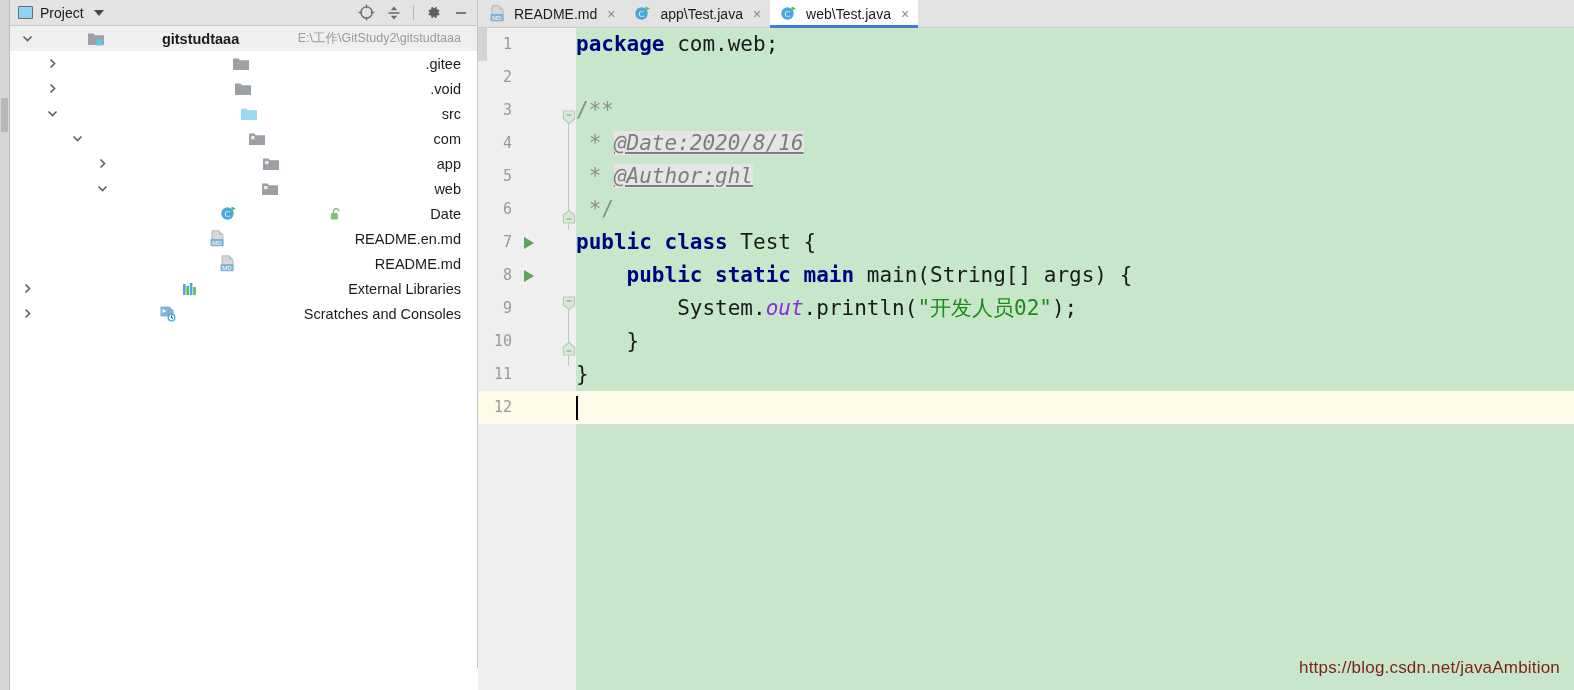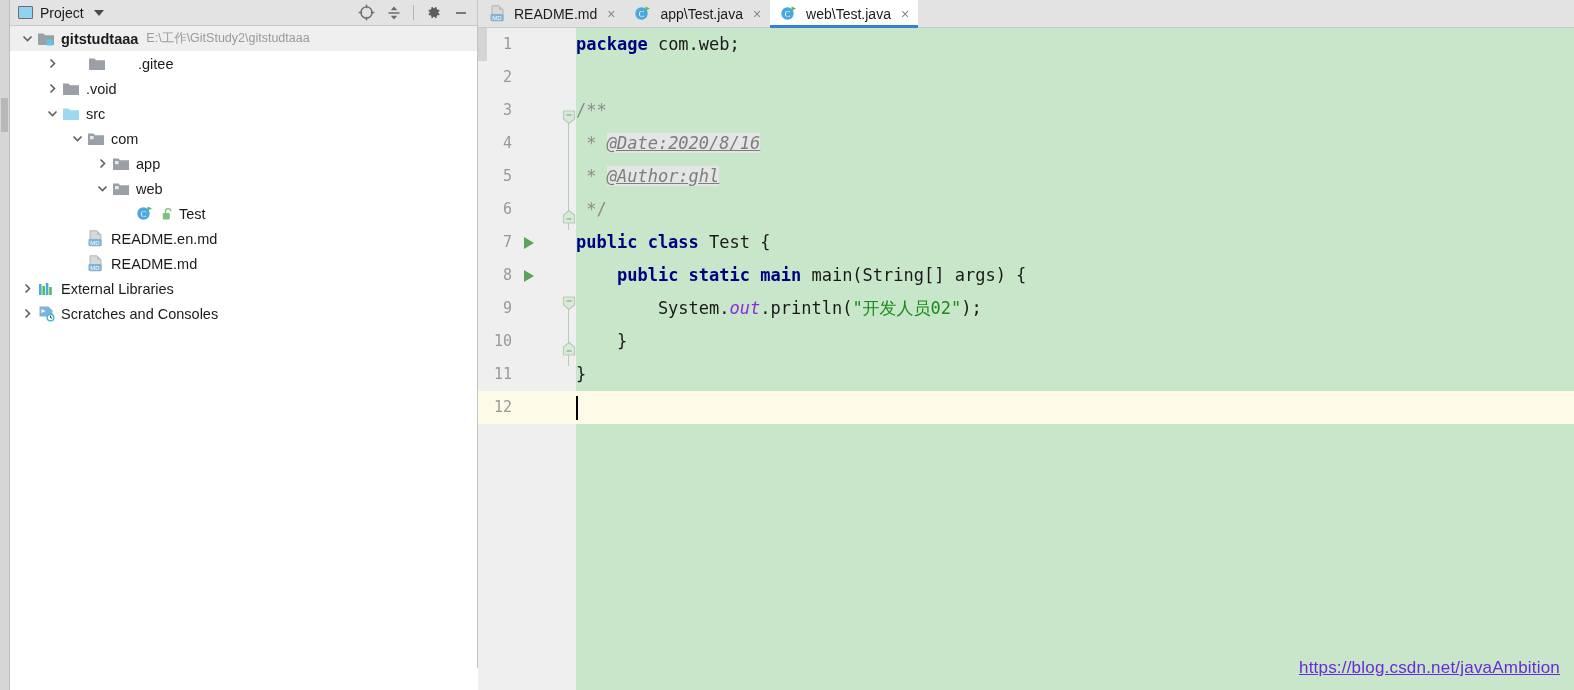--- a/index.html
+++ b/index.html
@@ -46,21 +46,21 @@
   .pp-tools { margin-left: auto; display: flex; align-items: center; gap: 4px; }
   .tool-btn {
     width: 24px; height: 22px; display: flex; align-items: center; justify-content: center;
   }
   .tool-sep { width: 1px; height: 15px; background: #b5b5b5; margin: 0 3px; }
 
   
   .tree { flex: 1; overflow: hidden; padding-top: 0; position: relative; background:#fff;}
   .tree-row {
     height: 25px; display: flex; align-items: center; font-size: 14.5px;
-    color: #1b1b1b; white-space: nowrap; padding-right: 2px;
+    color: #1b1b1b; white-space: nowrap; padding-right: 16px; justify-content: space-between;
   }
   .tree-row.root { background: #efefef; }
   .arrow {
     width: 18px; height: 25px; display: inline-flex;
     align-items: center; justify-content: center; flex: 0 0 18px;
   }
   .arrow.empty { visibility: hidden; }
   .ico { width: 20px; height: 20px; display: inline-flex; align-items: center;
          justify-content: center; flex: 0 0 20px; margin-right: 5px; }
   .label-bold { font-weight: bold; }
@@ -99,21 +99,21 @@
   .grow .runmark {
     position: absolute; left: 46px; top: 11px;
     width: 0; height: 0; border-top: 6px solid transparent;
     border-bottom: 6px solid transparent; border-left: 10px solid #5aa55a;
   }
   .code-area {
     flex: 1; position: relative; background: #c8e6c9; overflow: hidden; min-width:0;
   }
   .crow {
     height: 33px; line-height: 33px; position: relative;
-    font-family: "DejaVu Sans Mono", monospace; font-size: 17px;
+    font-family: "DejaVu Sans Mono", monospace; font-size: 21px;
     color: #1a1a1a; white-space: pre; padding-left: 14px;
   }
   .crow.cur { background: #fdfae7; }
   .kw { color: #000080; font-weight: bold; }
   .cmt { color: #8c8c8c; }
   .jdoc-tag {
     background: #e5e5e5; color: #7d7d7d; font-style: italic;
     text-decoration: underline;
   }
   .str { color: #1a8a1a; }
@@ -124,23 +124,22 @@
     background: #000;
   }
   
   .foldstrip {
     position: absolute; left: 0; top: 0; width: 14px; height: 100%;
     background: #efefef; border-right: 0;
   }
   .fold-line { position: absolute; left: 6px; width: 1px; background: #b6ccb7; }
   .watermark {
     position: absolute; right: 14px; bottom: 12px;
-    font-size: 17px; color: #6d28d9; letter-spacing: .2px;
+    font-size: 17px; color: #7f1d1d; letter-spacing: .2px;
     font-family: "Liberation Sans", sans-serif;
-    text-decoration: underline;
   }
 </style>
 </head>
 <body>
 
 <div id="app">
 
   <div class="left-strip">
 
     <div class="strip-block"></div>
@@ -291,21 +290,21 @@
               <text x="7.5" y="12.2" font-size="8.5" font-family="Liberation Serif, serif" fill="#ffffff" text-anchor="middle">C</text>
               <polygon points="11.5,1.5 16,3.6 11.5,5.8" fill="#5ab75a"></polygon>
             </svg>
           </span>
           <span class="ico" style="width: 14px; flex: 0 0 14px; margin-right: 4px;">
             <svg width="12" height="14" viewBox="0 0 12 14">
               <path d="M3.5 6V4.2a2.6 2.6 0 015.2 0" fill="none" stroke="#7ec07e" stroke-width="1.4"></path>
               <rect x="0.8" y="6" width="7" height="6.5" rx="1" fill="#7ec07e"></rect>
             </svg>
           </span>
-          <span>Test</span>
+          <span>Date</span>
         </div>
         <div class="tree-row" style="padding-left: 58px;">
           <span class="arrow empty"></span>
           <span class="ico">
             <svg width="18" height="17" viewBox="0 0 18 17">
               <path fill="#d8d8d8" stroke="#a8a8a8" stroke-width=".8" d="M3 .8h7l4 4v11H3z"></path>
               <path fill="#bdbdbd" d="M10 .8l4 4h-4z"></path>
               <rect x="1.5" y="9" width="13" height="7" rx="1" fill="#7fb3d9"></rect>
               <text x="8" y="14.7" font-size="6" font-family="Liberation Sans, sans-serif" fill="#ffffff" text-anchor="middle">MD</text>
             </svg>

